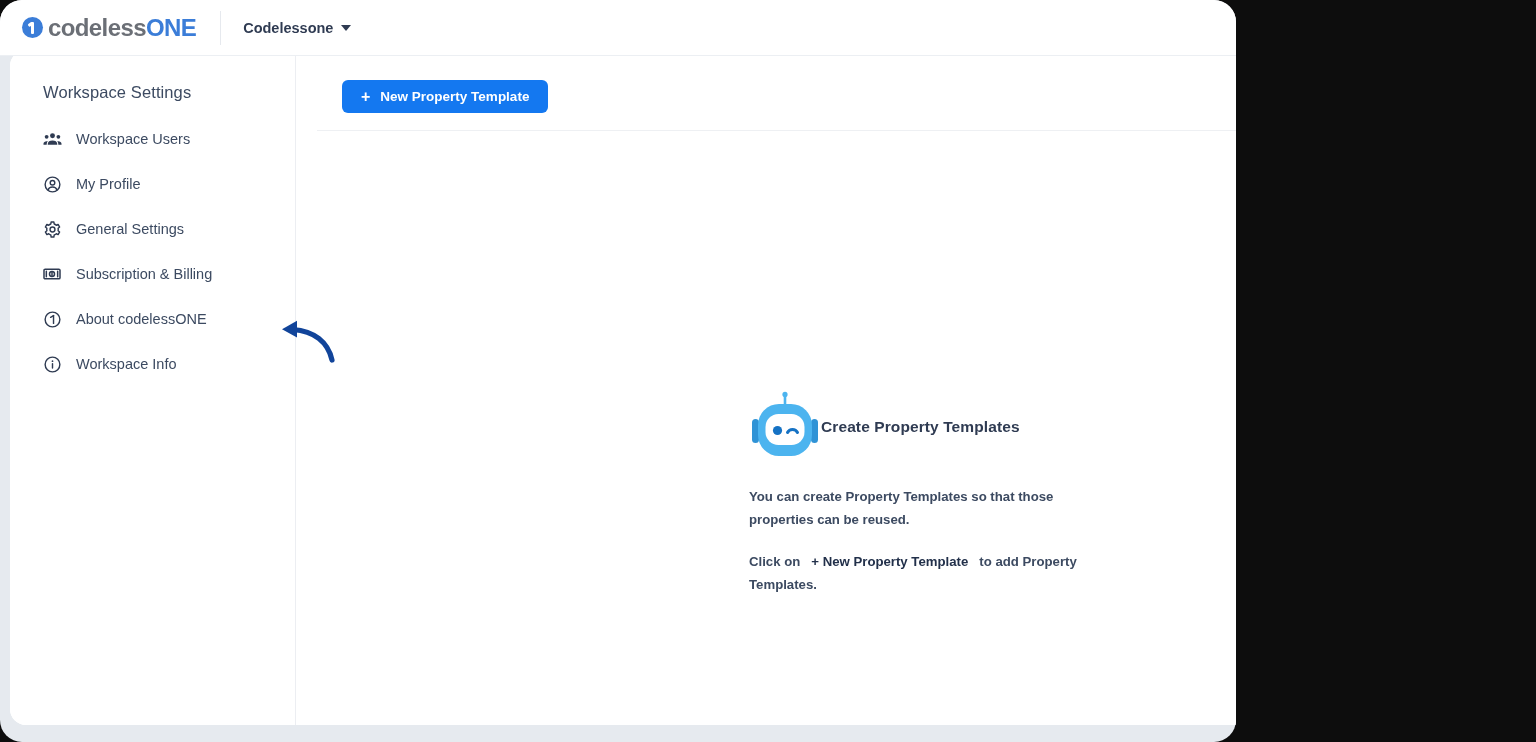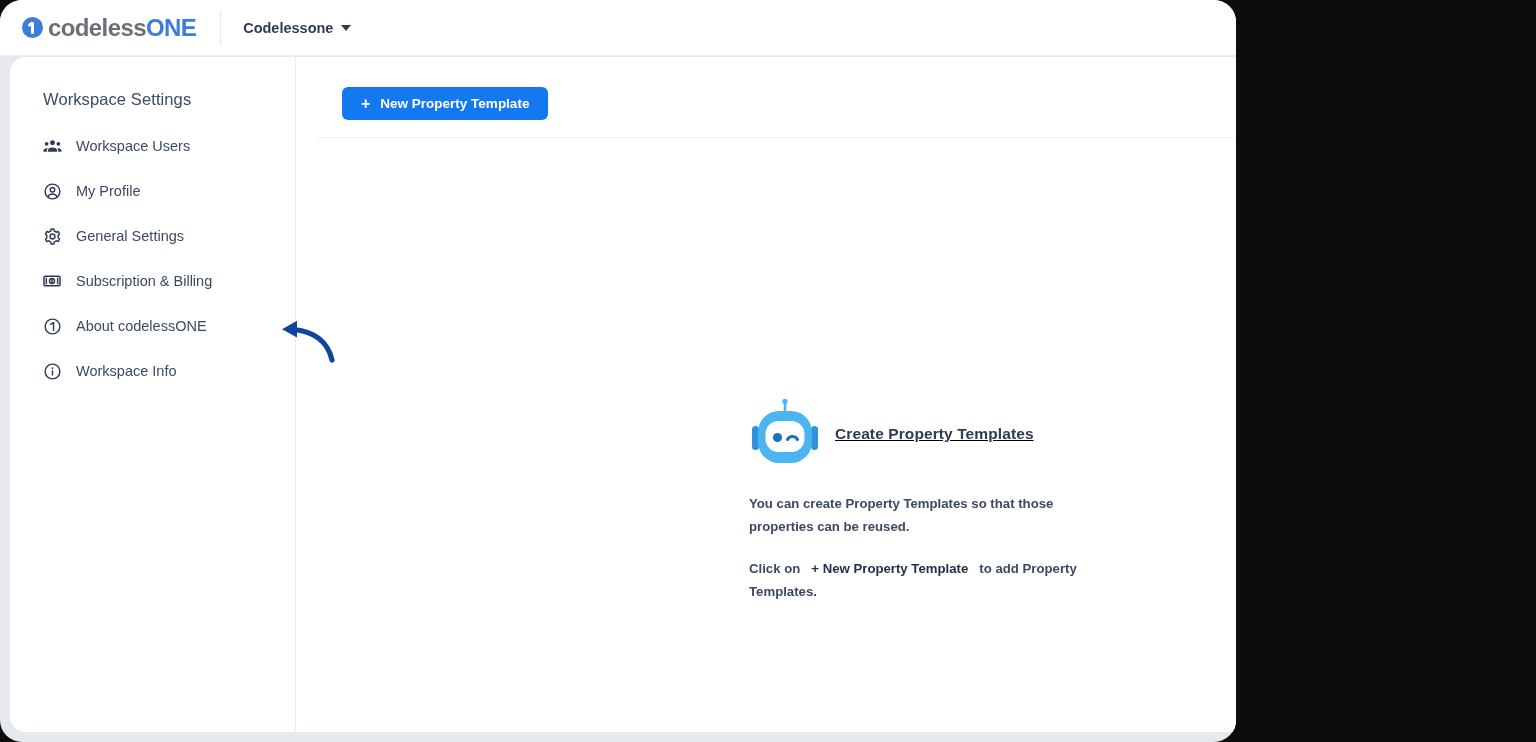--- a/index.html
+++ b/index.html
@@ -134,21 +134,21 @@
     background: linear-gradient(140deg, #4f93ec 0%, #7ab5f5 100%);
     display: flex;
     align-items: center;
     justify-content: center;
     cursor: pointer;
   }
 
   
   .panel {
     position: absolute;
-    top: 57px;
+    top: 50px;
     left: 10px;
     width: 1516px;
     height: 675px;
     background: #ffffff;
     border-radius: 16px;
     overflow: hidden;
   }
 
   
   .sidebar {
@@ -247,22 +247,20 @@
   .empty-state {
     position: absolute;
     top: 340px;
     left: 452px;
     width: 420px;
   }
 
   .empty-head {
     display: flex;
     align-items: center;
-    gap: 14px;
-    text-decoration: underline;
   }
 
   .robot { width: 72px; height: 74px; flex: 0 0 auto; }
 
   .empty-title {
     font-size: 15.5px;
     font-weight: 700;
     color: #2f3b52;
     letter-spacing: 0.1px;
   }

